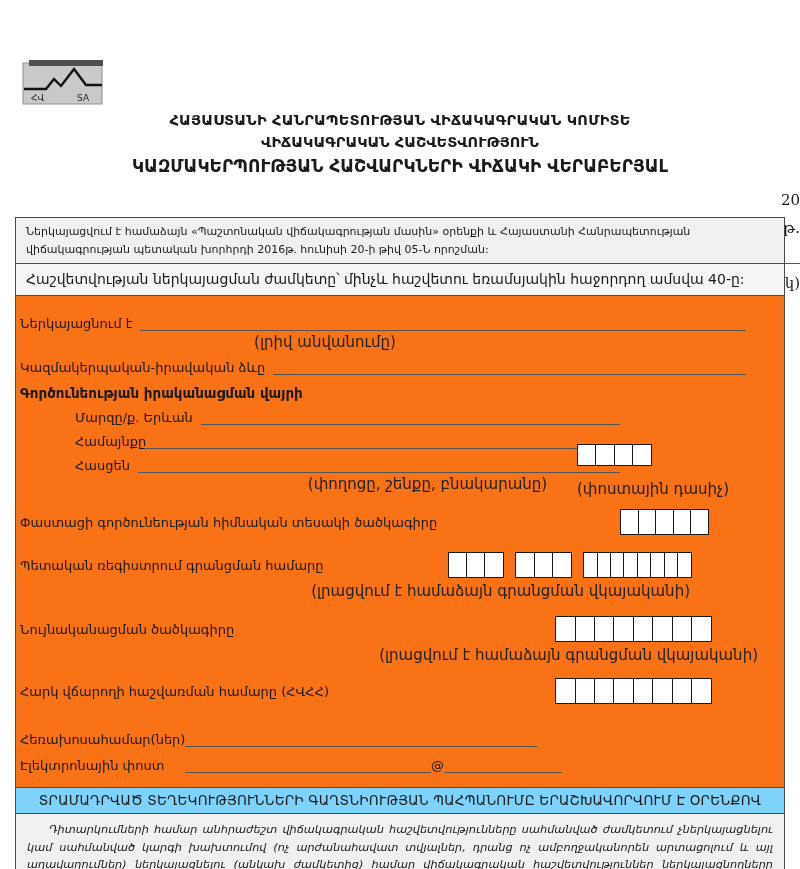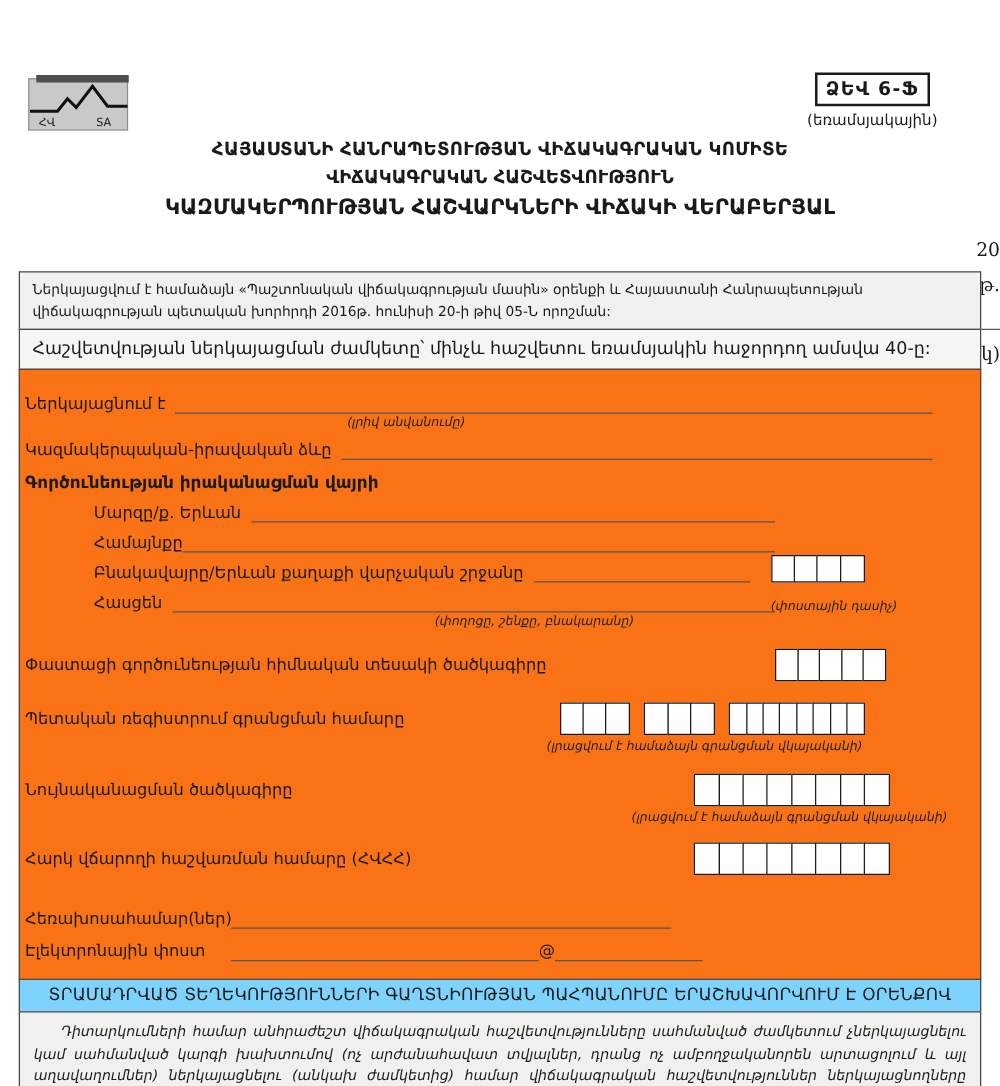--- a/index.html
+++ b/index.html
@@ -39,41 +39,41 @@
   .bx { border: 1px solid #4a4a4a; }
   .note-box { background: #f0f0ee; font-size: 11px; line-height: 1.6; padding: 5px 10px; }
   .deadline-box { background: #f5f5f3; font-size: 14px; padding: 7px 10px 8px; margin-top: -1px; font-weight: 500; }
   .main-box { background: #f97316; margin-top: -1px; position: relative; padding: 16px 14px 14px 4px; }
 
   
   .row { display: flex; align-items: flex-end; font-size: 13px; }
   .uline { border-bottom: 1.5px solid #555; height: 17px; display: inline-block; }
   .grow { flex: 1; }
   .lbl { white-space: nowrap; padding-right: 8px; }
-  .caption { font-size: 10px; font-style: italic; color: #222; }
+  .caption { font-size: 15px; color: #222; }
   .cap-center { text-align: center; margin-top: 2px; }
 
   .loc-header { font-weight: bold; font-size: 13.5px; margin-top: 10px; }
   .loc-block { margin-left: 55px; width: 545px; }
   .loc-block .row { margin-top: 7px; }
 
   
   .boxes { display: flex; }
   .cell {
     width: 21px; height: 26px; background: #fff;
     border: 1.6px solid #1a1a1a; margin-left: -1.6px;
   }
   .cell:first-child { margin-left: 0; }
   .postal .cell { width: 20px; height: 22px; }
   .activity-boxes .cell { width: 19px; }
   .reg-g .cell { width: 20px; }
   .reg-g3 .cell { width: 15px; }
   .reg-groups { display: flex; gap: 11px; }
 
-  .postal-block { position: absolute; right: 66px; top: 148px; text-align: center; }
+  .postal-block { position: absolute; right: 55px; top: 148px; text-align: center; }
   .postal-block .caption { display: block; margin-top: 14px; }
 
   .code-row { display: flex; align-items: center; }
   .cap-right { text-align: right; margin-top: 4px; }
 
   .contact-row { display: flex; align-items: flex-end; font-size: 13px; margin-top: 9px; }
   .phone-line { width: 352px; }
   .email-line1 { width: 246px; }
   .email-line2 { width: 118px; }
 
@@ -96,24 +96,20 @@
   <div class="logo">
     <svg width="82" height="48" viewBox="0 0 82 48">
       <rect x="1" y="5" width="79" height="41" fill="#c9c9c7" stroke="#8f8f8d" stroke-width="1"></rect>
       <rect x="7" y="2" width="74" height="6" fill="#4f4f4d"></rect>
       <polyline points="2,31 24,31 32,21 39,28 52,11 64,27 80,27" fill="none" stroke="#111" stroke-width="2.4"></polyline>
       <text x="9" y="43" font-size="9" fill="#222">ՀՎ</text>
       <text x="55" y="43" font-size="9" fill="#222">SA</text>
     </svg>
   </div>
 
-  <div class="codewrap">
-    <span class="code-box">ՁԵՎ 6-Ֆ</span>
-    <div class="code-caption">(եռամսյակային)</div>
-  </div>
 
   <div class="titles">
     <div class="title1">ՀԱՅԱՍՏԱՆԻ ՀԱՆՐԱՊԵՏՈՒԹՅԱՆ  ՎԻՃԱԿԱԳՐԱԿԱՆ ԿՈՄԻՏԵ</div>
     <div class="title2">ՎԻՃԱԿԱԳՐԱԿԱՆ ՀԱՇՎԵՏՎՈՒԹՅՈՒՆ</div>
     <div class="title3">ԿԱԶՄԱԿԵՐՊՈՒԹՅԱՆ ՀԱՇՎԱՐԿՆԵՐԻ ՎԻՃԱԿԻ ՎԵՐԱԲԵՐՅԱԼ</div>
   </div>
 
   <div class="yearline">
     <span>20</span>
     <span>թ.</span>
@@ -145,24 +141,20 @@
       <div class="loc-block">
         <div class="row">
           <span class="lbl">Մարզը/ք. Երևան</span>
           <span class="uline grow"></span>
         </div>
         <div class="row">
           <span class="lbl" style="padding-right:0;">Համայնքը</span>
           <span class="uline grow"></span>
         </div>
         <div class="row">
-          <span class="lbl">Բնակավայրը/Երևան քաղաքի վարչական շրջանը</span>
-          <span class="uline grow" style="margin-right:20px;"></span>
-        </div>
-        <div class="row">
           <span class="lbl">Հասցեն</span>
           <span class="uline grow"></span>
         </div>
         <div class="caption cap-center" style="margin-left:160px;">(փողոցը, շենքը, բնակարանը)</div>
       </div>
 
       <div class="postal-block">
         <div class="boxes postal">
             <span class="cell"></span>
             <span class="cell"></span>

